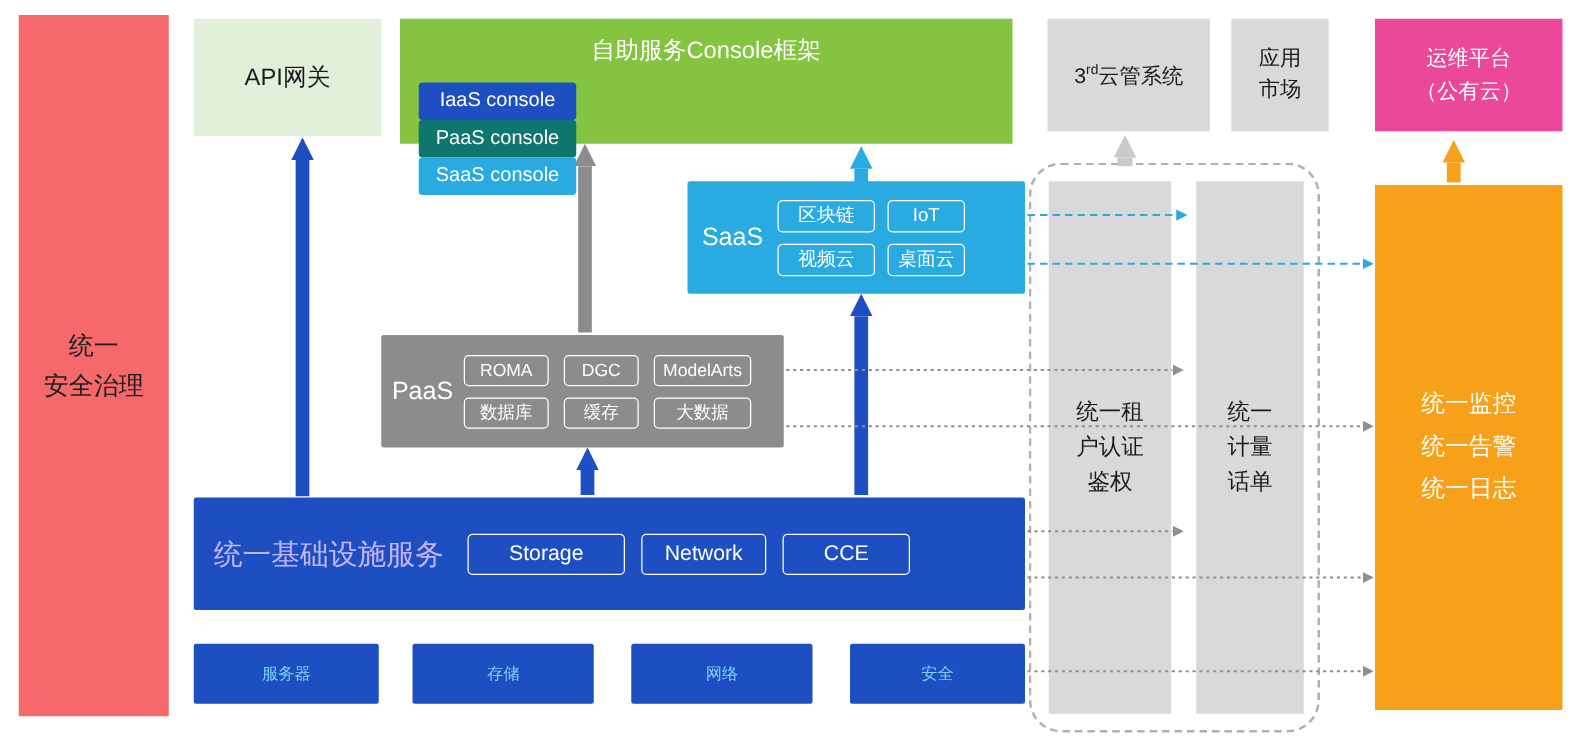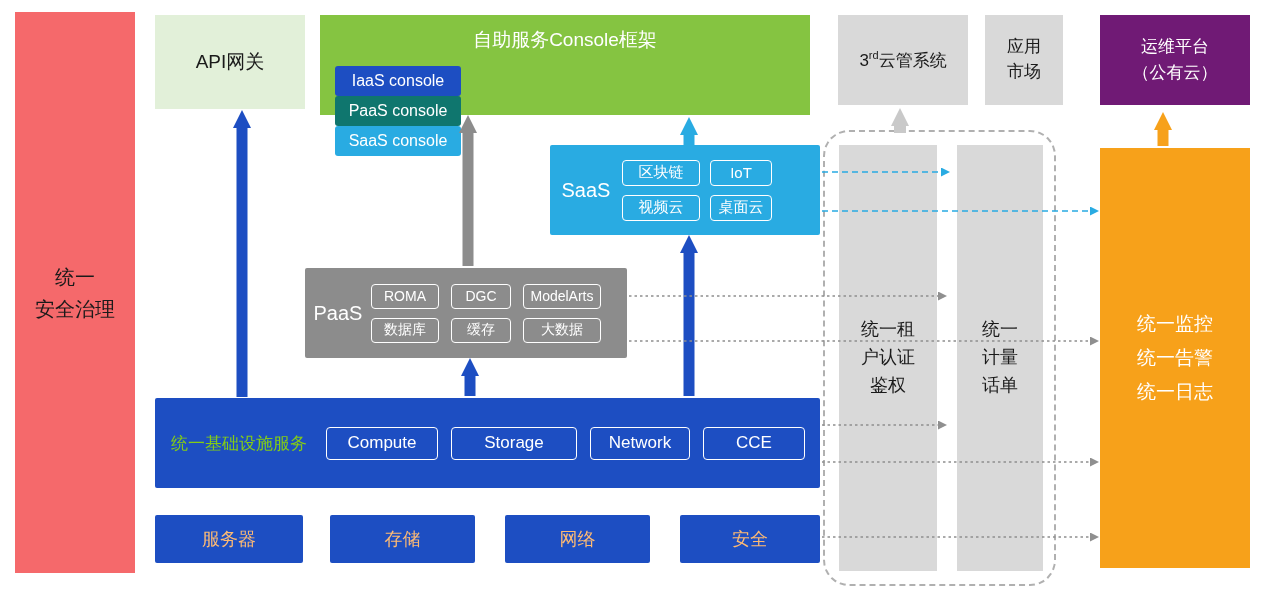--- a/index.html
+++ b/index.html
@@ -15,39 +15,39 @@
 
   .console-framework { left:320px; top:15px; width:490px; height:100px; background:#85C441; }
   .cf-title { margin-top:12px; text-align:center; color:#fff; font-size:19px; }
   .cf-chips { display:flex; justify-content:space-between; padding:0 42px 0 15px; margin-top:13px;flex-direction:column; }
   .console-chip { width:126px; height:30px; border-radius:3px; color:#fff; font-size:16px; display:flex; align-items:center; justify-content:center; }
   .chip-iaas { background:#1D4EC2; } .chip-paas { background:#0f766e; } .chip-saas { background:#29ABE2; }
 
   .third-party { left:838px; top:15px; width:130px; height:90px; background:#D9D9D9; color:#1a1a1a; font-size:17px; }
   .third-party sup { font-size:11px; }
   .app-market  { left:985px; top:15px; width:78px; height:90px; background:#D9D9D9; color:#1a1a1a; font-size:17px; line-height:1.45; }
-  .ops-platform{ left:1100px; top:15px; width:150px; height:90px; background:#701a75; color:#fff; font-size:17px; line-height:1.55; }
+  .ops-platform{ left:1100px; top:15px; width:150px; height:90px; background:#ec4899; color:#fff; font-size:17px; line-height:1.55; }
 
   .saas-box { left:550px; top:145px; width:270px; height:90px; background:#29ABE2; display:flex; align-items:center; border-radius:2px; }
   .layer-label { color:#fff; font-size:20px; text-align:center; }
   .saas-box .layer-label { width:72px; }
   .pill { border:1.5px solid #fff; border-radius:4px; color:#fff; height:26px; display:flex; align-items:center; justify-content:center; font-size:15px; }
   .saas-grid { display:grid; grid-template-columns:78px 62px; gap:9px 10px; }
 
   .paas-box { left:305px; top:268px; width:322px; height:90px; background:#8C8C8C; display:flex; align-items:center; border-radius:2px; }
   .paas-box .layer-label { width:66px; }
   .paas-grid { display:grid; grid-template-columns:68px 60px 78px; gap:9px 12px; }
   .paas-grid .pill { font-size:14px; height:25px; }
 
   .iaas-box { left:155px; top:398px; width:665px; height:90px; background:#1D4EC2; display:flex; align-items:center; gap:13px; padding-left:16px; border-radius:2px; }
-  .iaas-label { color:#84cc16; font-size:17px; margin-right:6px; white-space:nowrap; }
+  .iaas-label { color:#c4b5fd; font-size:23px; margin-right:6px; white-space:nowrap; }
   .iaas-pill { height:33px; font-size:17px; }
   .ip-0{width:112px} .ip-1{width:126px} .ip-2{width:100px} .ip-3{width:102px}
 
-  .hw { top:515px; height:48px; background:#1D4EC2; color:#fdba74; font-size:18px; border-radius:2px; }
+  .hw { top:515px; height:48px; background:#1D4EC2; color:#7dd3fc; font-size:13px; border-radius:2px; }
   .hw-0{left:155px;width:148px} .hw-1{left:330px;width:145px} .hw-2{left:505px;width:145px} .hw-3{left:680px;width:140px}
 
   .dashed-container { left:823px; top:130px; width:233px; height:456px; border:2px dashed #B0B0B0; border-radius:26px; }
   .auth-bar     { left:839px; top:145px; width:98px; height:426px; background:#D9D9D9; color:#1a1a1a; font-size:18px; line-height:1.55; }
   .metering-bar { left:957px; top:145px; width:86px; height:426px; background:#D9D9D9; color:#1a1a1a; font-size:18px; line-height:1.55; }
   .monitor-bar  { left:1100px; top:148px; width:150px; height:420px; background:#F7A11A; color:#fff; font-size:19px; line-height:1.8; }
 
   .overlay { position:absolute; left:0; top:0; pointer-events:none; z-index:10; }
 </style>
 </head>
@@ -104,21 +104,20 @@
       <div class="pill">DGC</div>
       <div class="pill">ModelArts</div>
       <div class="pill">数据库</div>
       <div class="pill">缓存</div>
       <div class="pill">大数据</div>
     </div>
   </div>
 
   <div class="abs iaas-box">
     <div class="iaas-label">统一基础设施服务</div>
-    <div class="pill iaas-pill ip-0">Compute</div>
     <div class="pill iaas-pill ip-1">Storage</div>
     <div class="pill iaas-pill ip-2">Network</div>
     <div class="pill iaas-pill ip-3">CCE</div>
   </div>
 
   <div class="box hw hw-0">服务器</div>
   <div class="box hw hw-1">存储</div>
   <div class="box hw hw-2">网络</div>
   <div class="box hw hw-3">安全</div>
 

